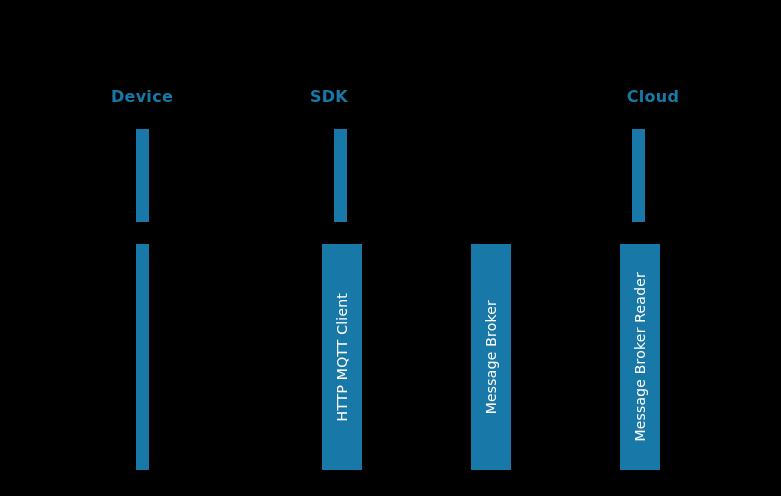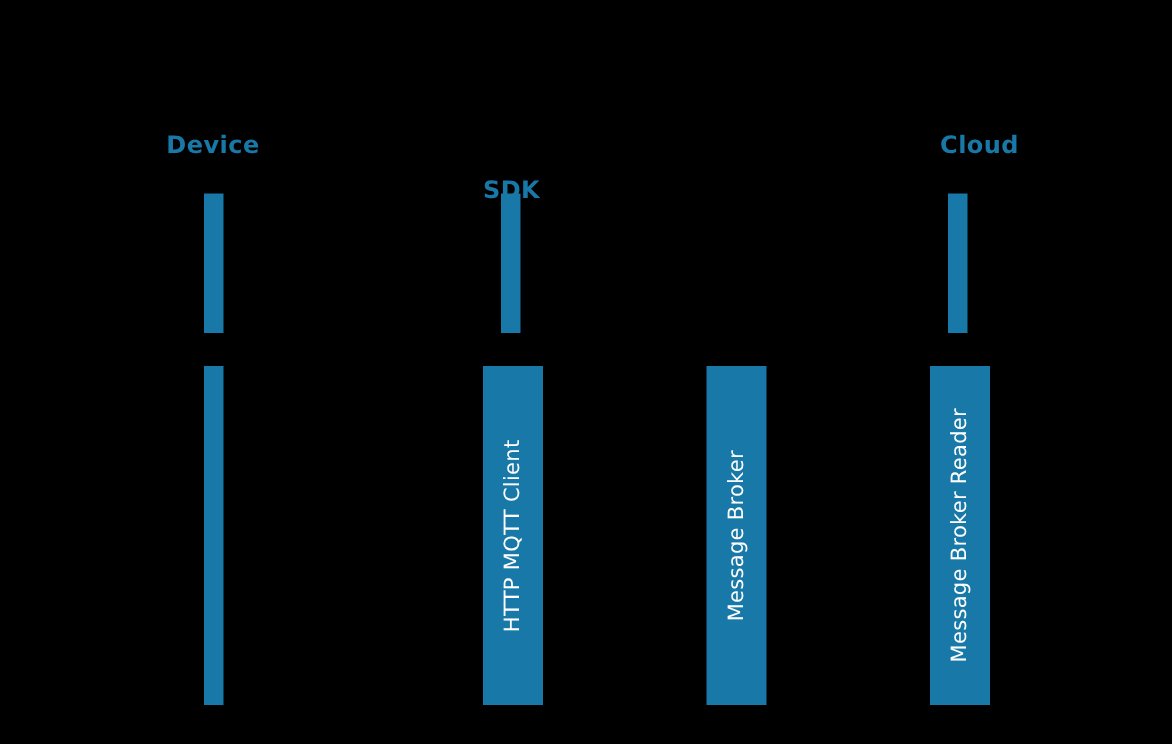--- a/index.html
+++ b/index.html
@@ -20,21 +20,21 @@
     top: 88px;
     transform: translateX(-50%);
     color: var(--accent, #1879A8);
     font-size: 16px;
     font-weight: bold;
     letter-spacing: 0.3px;
     white-space: nowrap;
     line-height: 1.1;
   }
   .plabel.device { left: 142px; }
-  .plabel.sdk    { left: 341px; margin-top: 30px; }
+  .plabel.sdk    { left: 329px; }
   .plabel.cloud  { left: 639px; margin-left: 14px; }
 
   .bar {
     position: absolute;
     background: var(--accent, #1879A8);
   }
   .bar.thin { width: 13px; }
   .bar.wide {
     width: 40px;
     display: flex;

